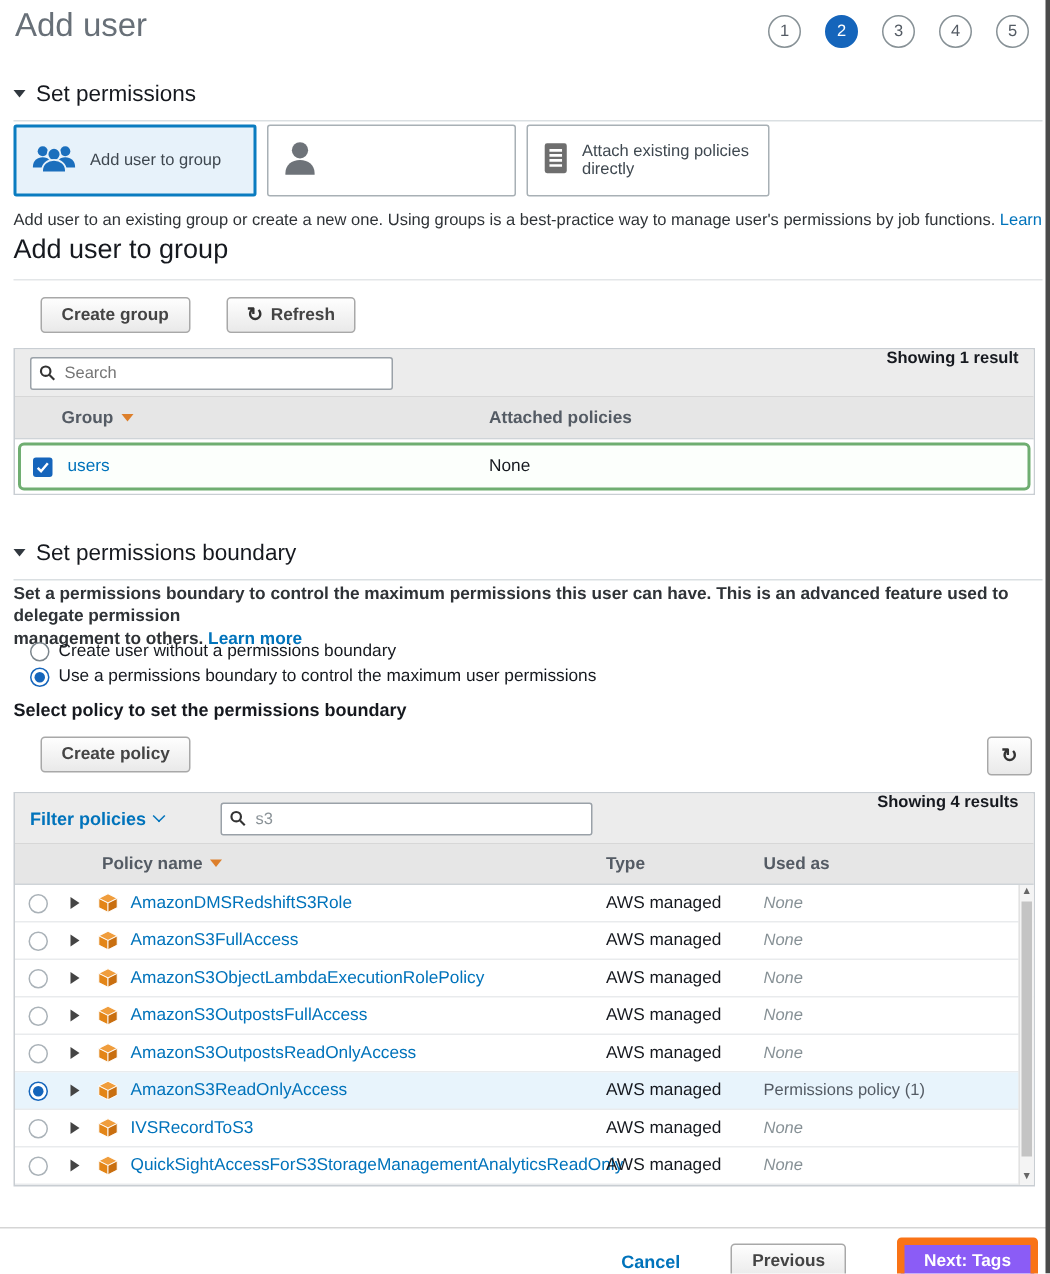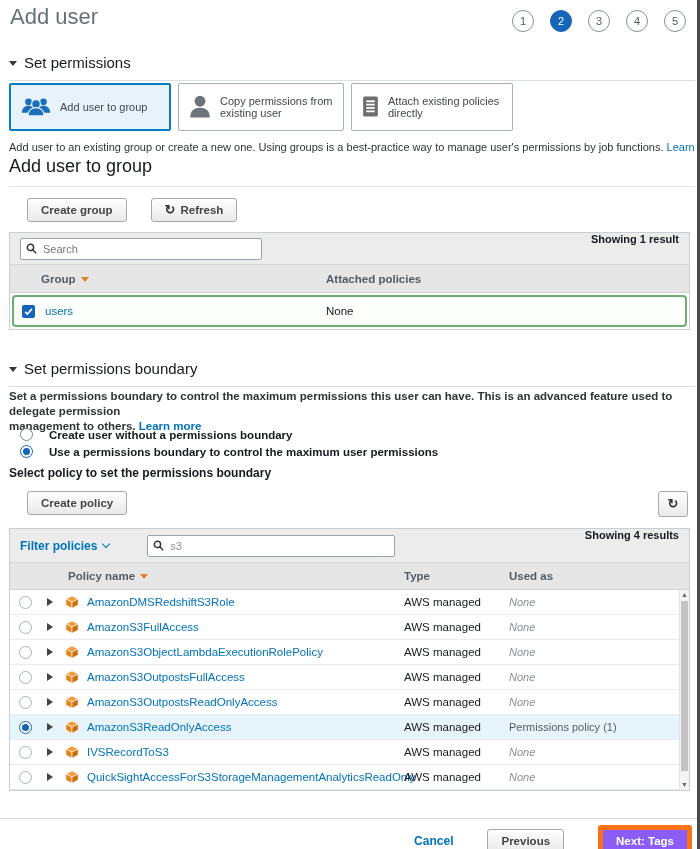--- a/index.html
+++ b/index.html
@@ -63,21 +63,21 @@
         background:#fcfffc;display:flex;align-items:center;padding-left:8px;box-sizing:border-box;}
   .grow .gname{margin-left:10px;font-size:11.5px;}
   .grow .gnone{position:absolute;left:312px;font-size:11.5px;color:#16191f;}
   .checkbox{width:13px;height:13px;border-radius:2px;background:#1565bb;display:inline-flex;
             align-items:center;justify-content:center;cursor:pointer;}
 
   
   .bsech{top:360px;}
   .bdesc{left:9px;top:389px;font-size:11.5px;color:#2f3337;line-height:15px;font-weight:bold;}
   .radios{left:20px;top:428px;display:flex;flex-direction:column;gap:4px;}
-  .radiorow{display:flex;align-items:flex-end;gap:16px;font-size:11.5px;color:#16191f;cursor:pointer;font-weight:bold;}
+  .radiorow{display:flex;align-items:flex-start;gap:6px;font-size:11.5px;color:#16191f;cursor:pointer;}
   .radio{width:13px;height:13px;border-radius:50%;border:1px solid #7b858c;box-sizing:border-box;
          display:inline-flex;align-items:center;justify-content:center;background:#fff;}
   .radio.on{border-color:#1565bb;}
   .radio.on::after{content:"";width:7px;height:7px;border-radius:50%;background:#1565bb;}
   .sel-label{left:9px;top:466px;font-size:12px;font-weight:bold;color:#16191f;}
   .cpolicy{left:9px;top:491px;}
   .refresh-sq{right:12px;top:491px;width:30px;height:26px;padding:0;justify-content:center;box-sizing:border-box;}
 
   
   .ppanel{top:528px;}
@@ -153,21 +153,20 @@
     </span>
     <span>Add user to group</span>
   </div>
   <div class="card c2">
     <span>
       <svg width="22" height="23" viewBox="0 0 16 17" fill="#6e7379">
         <circle cx="8" cy="4.6" r="4"></circle>
           <path d="M.8 16c0-4.2 3.1-6.6 7.2-6.6s7.2 2.4 7.2 6.6v.6H.8z"></path>
       </svg>
     </span>
-    <span>Copy permissions from existing user</span>
   </div>
   <div class="card c3">
     <span>
       <svg width="17" height="21" viewBox="0 0 16 20">
         <rect x="1" y="0.5" width="14" height="19" rx="1.5" fill="#6e6e6e"></rect>
         <g stroke="#fff" stroke-width="1.7">
             <line x1="4" y1="5" x2="12" y2="5"></line>
             <line x1="4" y1="8.2" x2="12" y2="8.2"></line>
             <line x1="4" y1="11.4" x2="12" y2="11.4"></line>
             <line x1="4" y1="14.6" x2="12" y2="14.6"></line>

